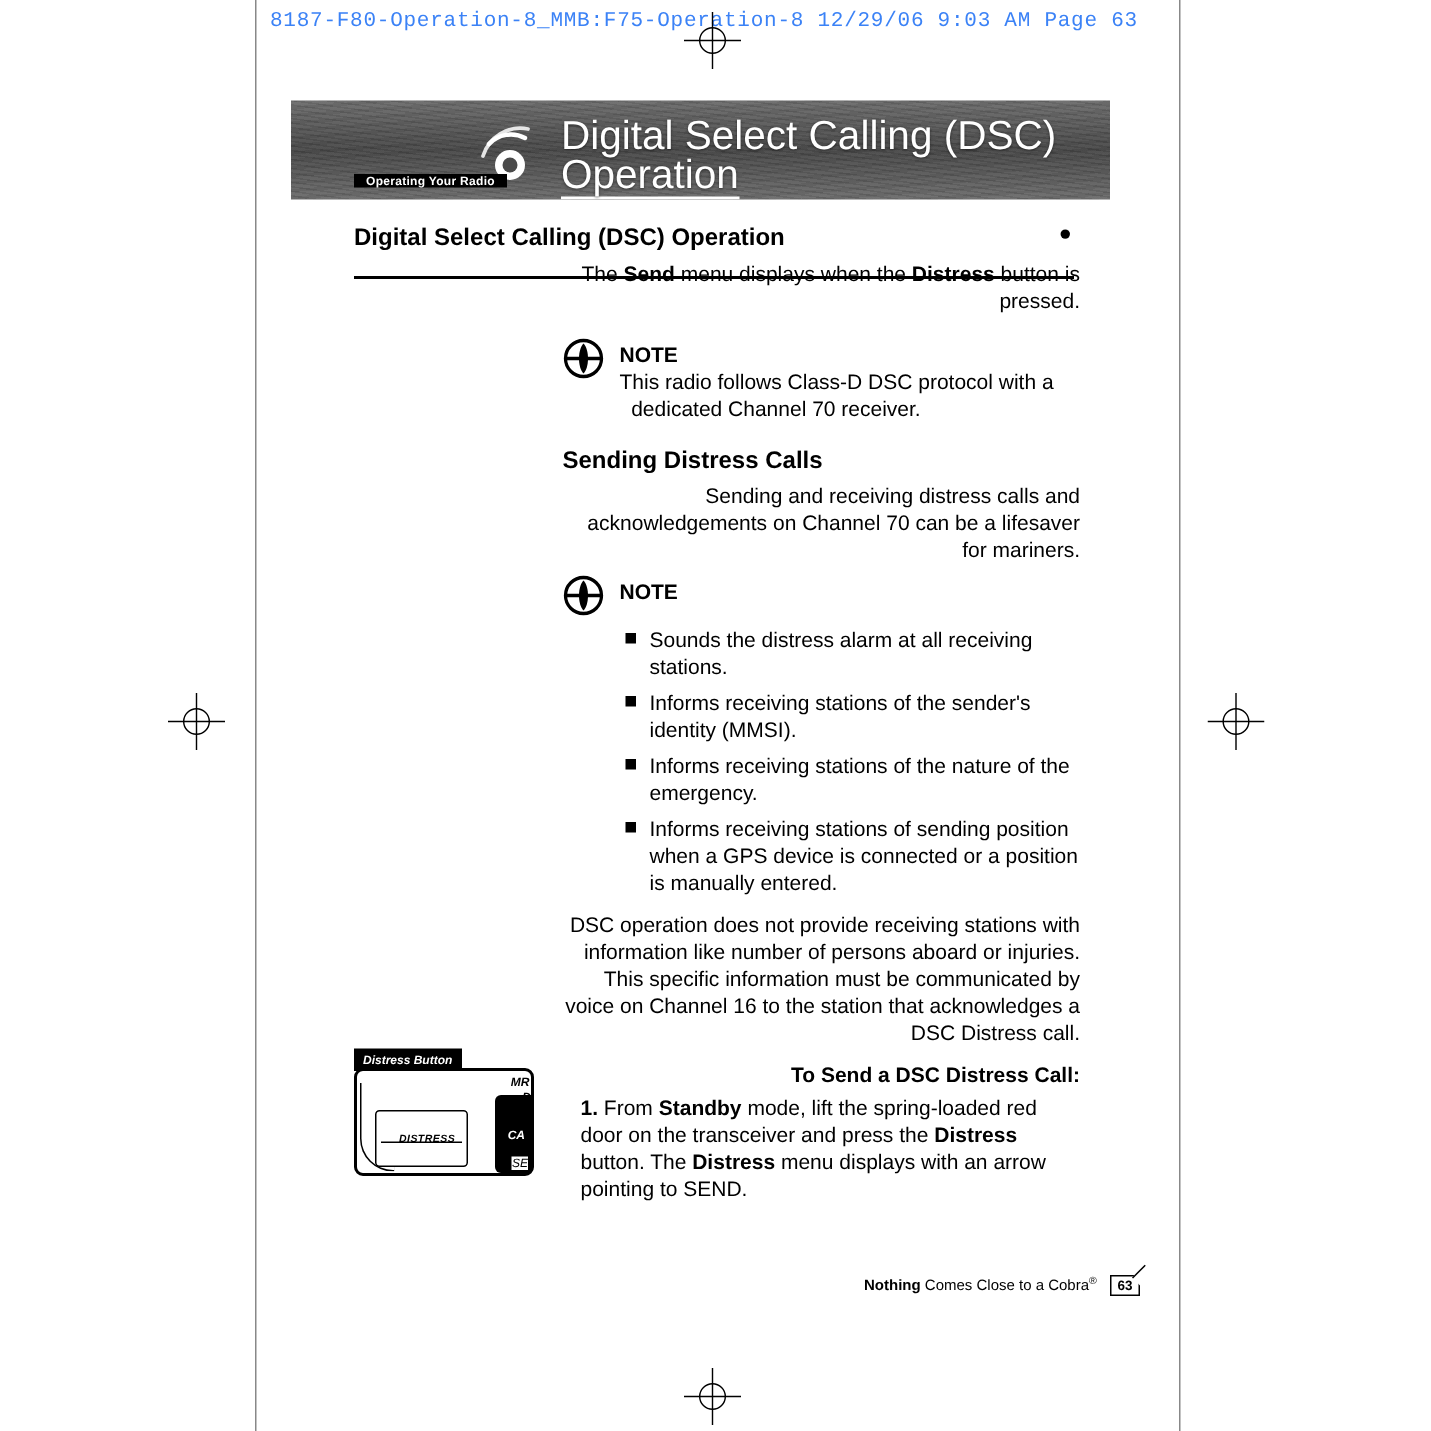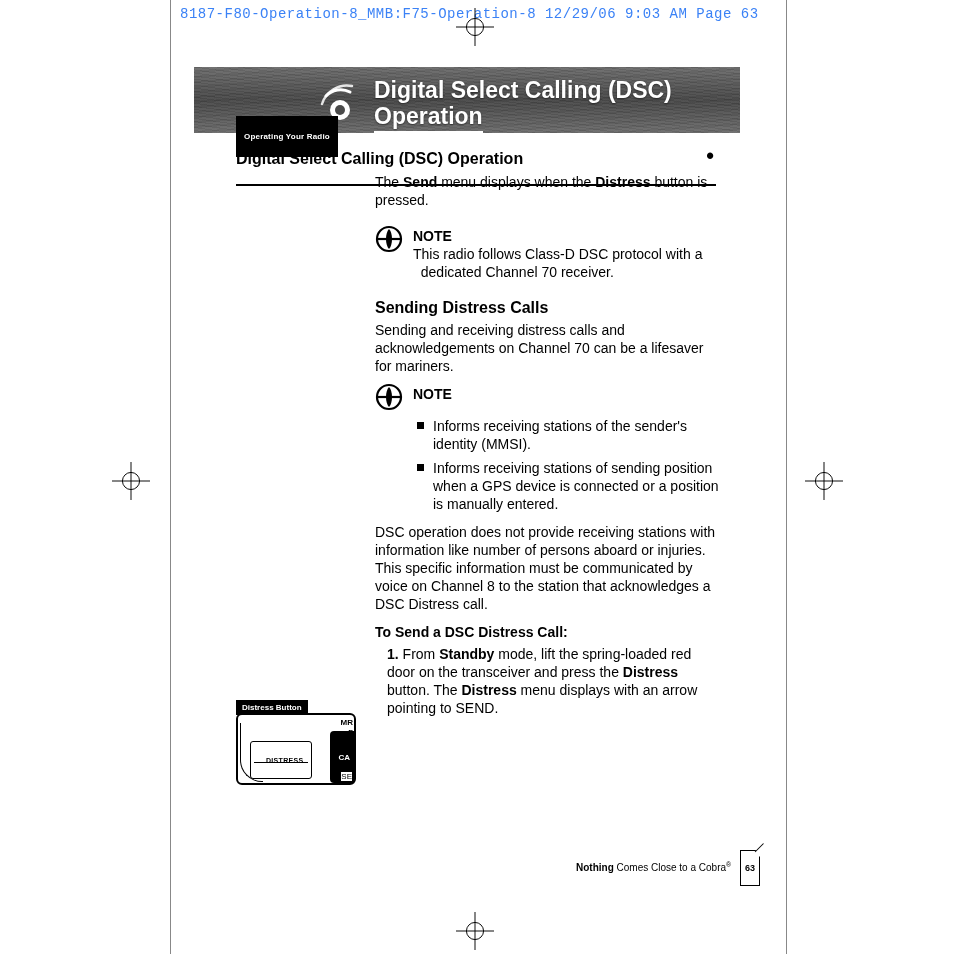--- a/index.html
+++ b/index.html
@@ -67,40 +67,40 @@
     content:"";
     position:absolute;
     inset:0;
     background:
       repeating-linear-gradient(8deg, rgba(255,255,255,0.03) 0 2px, rgba(0,0,0,0.06) 2px 3px),
       repeating-linear-gradient(-4deg, rgba(255,255,255,0.02) 0 3px, rgba(0,0,0,0.05) 3px 5px);
   }
   .banner-title {
     position: relative;
     color: #fff;
-    font-weight: bold;
-    font-size: 23px;
+    font-weight: normal;
+    font-size: 27px;
     line-height: 26px;
     padding: 10px 0 0 180px;
     text-shadow: 0 1px 2px rgba(0,0,0,0.5);
   }
   .banner-title .line2 {
     border-bottom: 2px solid #fff;
     display: inline-block;
     padding-bottom: 2px;
   }
   .banner-tab {
     position: absolute;
     left: 236px;
     top: 116px;
     background: #000;
     color: #fff;
     font-size: 8px;
     font-weight: bold;
-    padding: 16px 8px;
+    padding: 0 8px;
     letter-spacing: 0.2px;
   }
   .banner-icon {
     position: absolute;
     left: 312px;
     top: 82px;
     width: 44px;
     height: 44px;
   }
   .section-heading {
@@ -121,21 +121,21 @@
   }
   .content {
     position: absolute;
     left: 375px;
     top: 173px;
     width: 345px;
     font-size: 14px;
     color: #000;
     line-height: 18px;
   }
-  .content p { margin: 0 0 10px 0; }
+  .content p { margin: 0 0 10px 0; text-align: right; }
   .note-row { margin: 18px 0 8px 0; }
   .note-icon { float: left; width: 28px; height: 28px; margin-right: 10px; margin-top: -2px; }
   .note-label { font-weight: bold; font-size: 14px; }
   .note-body { margin-left: 38px; font-size: 14px; }
   .subheading { font-weight: bold; font-size: 16px; margin: 18px 0 4px 0; }
   .note-row2 { margin: 8px 0 6px 0; clear: both; }
   .bullets { margin: 4px 0 10px 0; padding-left: 58px; }
   .bullets li { list-style: none; position: relative; margin: 0 0 6px 0; }
   .bullets li::before {
     content: "";
@@ -148,20 +148,21 @@
   }
   .bold { font-weight: bold; }
   .step { margin: 4px 0 0 12px; }
   .step .num { font-weight: bold; }
   .step .body { display: inline; }
   .distress-fig {
     position: absolute;
     left: 236px;
     top: 696px;
     width: 122px;
+    font-style: italic;
   }
   .distress-label {
     background: #000;
     color: #fff;
     font-size: 8px;
     font-weight: bold;
     padding: 3px 6px;
     display: inline-block;
     position: relative;
     z-index: 2;
@@ -179,21 +180,21 @@
     position: absolute;
     left: 548px;
     top: 850px;
     font-size: 10px;
   }
   .footer .nb { font-weight: bold; padding-left: 28px; }
   .footer .reg-sym { font-size: 7px; vertical-align: super; }
   .pagenum {
     display: inline-block;
     border: 1px solid #000;
-    padding: 12px 4px;
+    padding: 1px 4px;
     font-weight: bold;
     font-size: 9px;
     margin-left: 6px;
   }
   .page-corner {
     position: absolute;
     right: -10px;
     top: -4px;
     width: 12px;
     height: 12px;
@@ -349,25 +350,27 @@
       <path d="M14 4 C 10 8, 10 20, 14 24 C 18 20, 18 8, 14 4 Z" fill="#000"></path>
       <line x1="3" y1="14" x2="25" y2="14" stroke="#000" stroke-width="2.2"></line>
     </svg>
     <div class="note-body">
       <div class="note-label">NOTE</div>
     </div>
     <div style="clear:both"></div>
   </div>
 
   <ul class="bullets">
+    <li>Sounds the distress alarm at all receiving stations.</li>
     <li>Informs receiving stations of the sender's identity (MMSI).</li>
+    <li>Informs receiving stations of the nature of the emergency.</li>
     <li>Informs receiving stations of sending position when a GPS device is connected or a position is manually entered.</li>
   </ul>
 
-  <p>DSC operation does not provide receiving stations with information like number of persons aboard or injuries. This specific information must be communicated by voice on Channel 8 to the station that acknowledges a DSC Distress call.</p>
+  <p>DSC operation does not provide receiving stations with information like number of persons aboard or injuries. This specific information must be communicated by voice on Channel 16 to the station that acknowledges a DSC Distress call.</p>
 
   <p class="bold" style="margin-bottom:4px">To Send a DSC Distress Call:</p>
 
   <div class="step">
     <span class="num">1.</span>
     <span class="body">
       <span>From </span><span class="bold">Standby</span><span> mode, lift the spring-loaded red door on the transceiver and press the </span><span class="bold">Distress</span><span> button. The </span><span class="bold">Distress</span><span> menu displays with an arrow pointing to SEND.</span>
     </span>
   </div>
 

